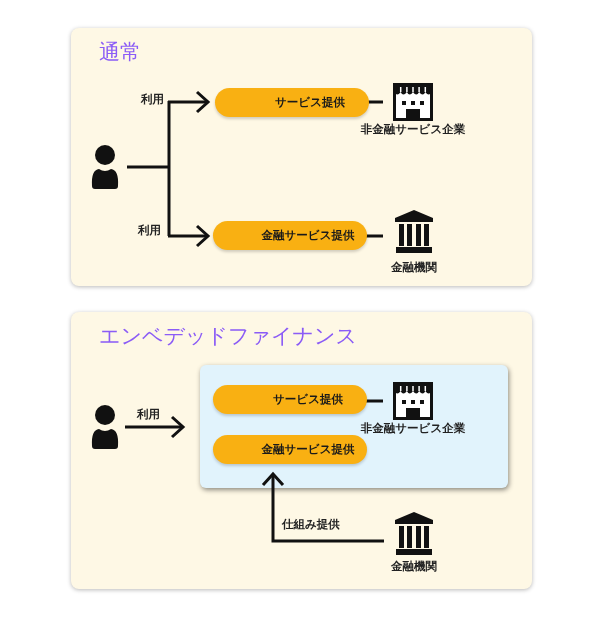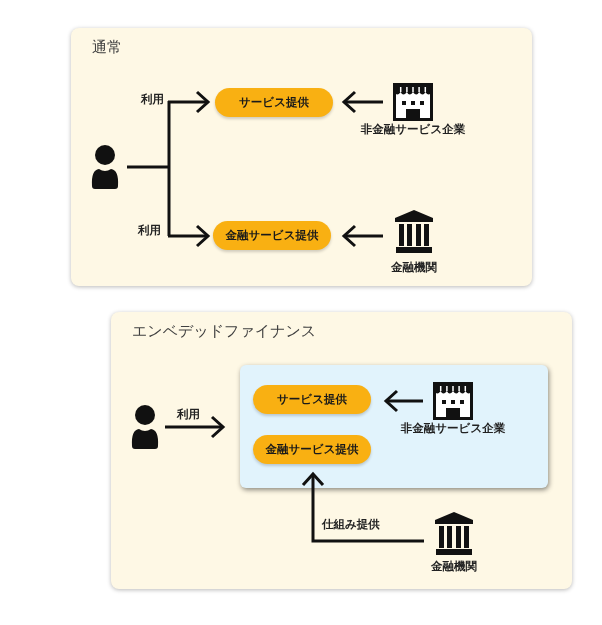--- a/index.html
+++ b/index.html
@@ -1,25 +1,25 @@
 <!DOCTYPE html>
 <html><head>
 <meta charset="utf-8">
 <style>
   html, body { margin: 0; padding: 0; background: #ffffff; }
   body { width: 602px; height: 625px; position: relative; overflow: hidden;
          font-family: "DejaVu Sans", "Liberation Sans", sans-serif; color: #111; }
   .panel { position: absolute; left: 71px; width: 461px; background: #fef8e5;
            border-radius: 8px; box-shadow: 0 1px 4px rgba(0,0,0,0.28); }
   #panel-normal { top: 28px; height: 258px; }
-  #panel-embedded { top: 312px; height: 277px; margin-left: 40px; }
-  .panel-title { position: absolute; left: 21px; top: 10px; font-size: 15px; color: #404040; }
+  #panel-embedded { top: 312px; height: 277px; }
+  .panel-title { position: absolute; left: 28px; top: 10px; font-size: 21px; color: #8b5cf6; }
   .pill { position: absolute; width: 118px; height: 29px; border-radius: 15px; background: #f9b012;
           box-shadow: 0 2px 3px rgba(0,0,0,0.18); display: flex; align-items: center; justify-content: center;
-          font-size: 11.5px; font-weight: bold; color: #1a1a1a; }
+          font-size: 11.5px; font-weight: bold; color: #1a1a1a; padding-left: 36px; }
   .label { position: absolute; font-size: 11.5px; color: #222; white-space: nowrap; font-weight: bold; }
   .label-c { transform: translateX(-50%); text-align: right; }
   .icon { position: absolute; }
   svg.lines { position: absolute; left: 0; top: 0; overflow: visible; }
   .bluebox { position: absolute; left: 129px; top: 53px; width: 308px; height: 123px; background: #e1f3fc;
              border-radius: 6px; box-shadow: 1px 2px 5px rgba(0,0,0,0.45); }
 </style>
 </head>
 <body>
 

